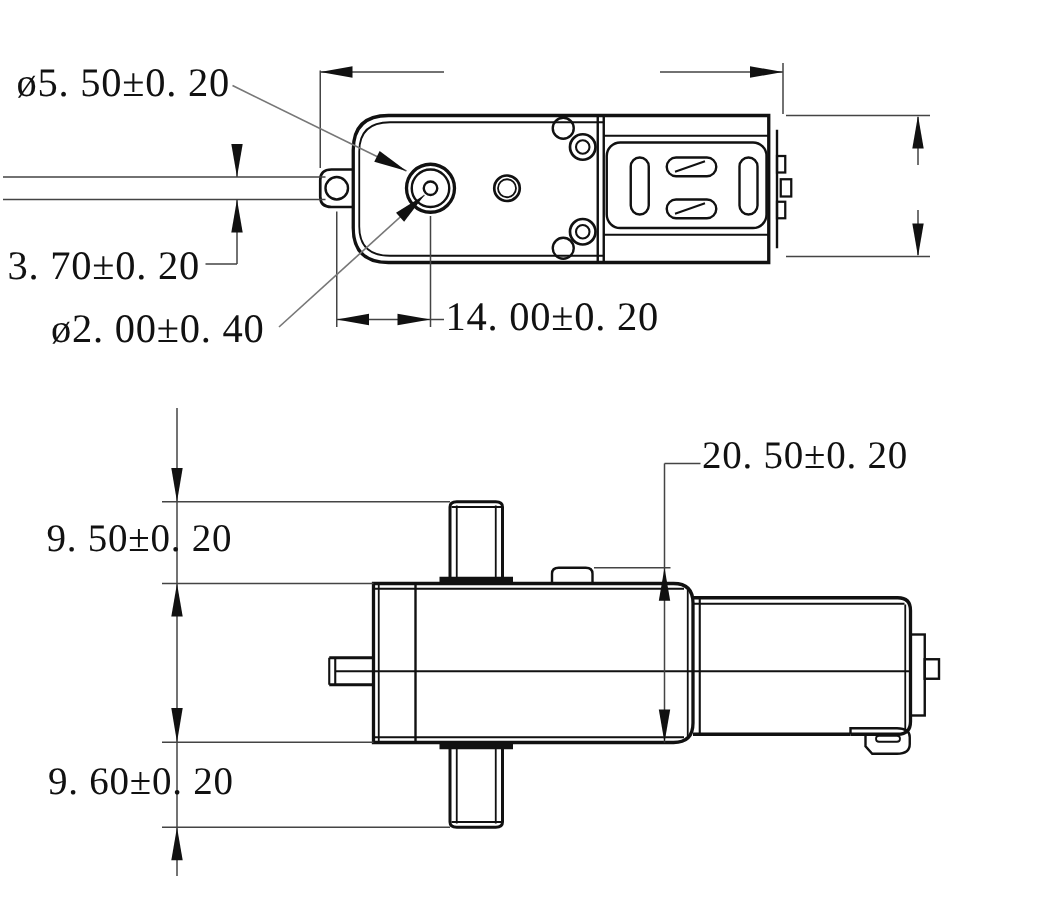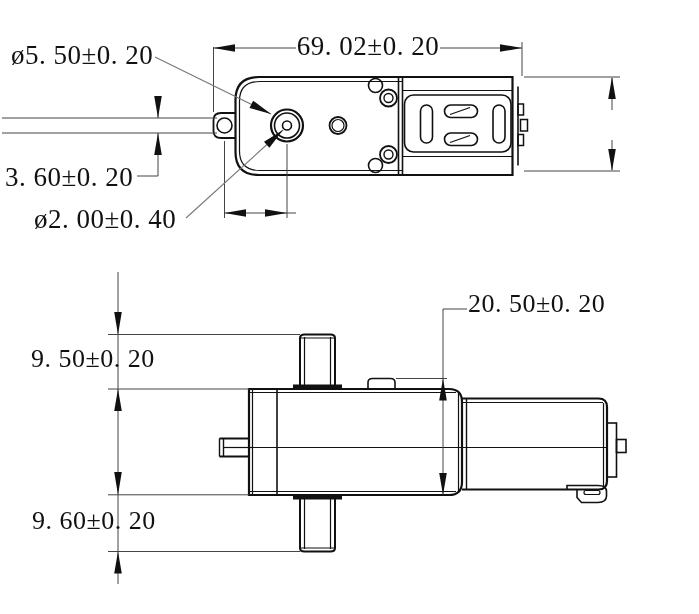--- a/index.html
+++ b/index.html
@@ -128,27 +128,27 @@
     <polygon points="118,389 114.2,411 121.8,411"></polygon>
     <polygon points="118,494.8 114.2,472 121.8,472"></polygon>
     <polygon points="118,551.5 114.2,573.5 121.8,573.5"></polygon>
     <polygon points="443,378.5 439.2,400.5 446.8,400.5"></polygon>
     <polygon points="443,495 439.2,473 446.8,473"></polygon>
   </g>
 </svg>
 
 <div class="dim fs-t" style="left:11px;top:41px">ø5. 50±0. 20</div>
 
-<div class="dim fs-t ctr" style="left:368px;top:32px">69. 02±0. 20</div>
 
 
-<div class="dim fs-t" style="left:5px;top:163px">3. 60±0. 20</div>
+<div class="dim fs-t" style="left:5px;top:163px">3. 70±0. 20</div>
 
 <div class="dim fs-t" style="left:34px;top:205px">ø2. 00±0. 40</div>
 
+<div class="dim fs-t" style="left:297px;top:197px">14. 00±0. 20</div>
 
 <div class="dim fs-b" style="left:468px;top:290px">20. 50±0. 20</div>
 
 <div class="dim fs-b" style="left:31px;top:345px">9. 50±0. 20</div>
 
 <div class="dim fs-b" style="left:32px;top:507px">9. 60±0. 20</div>
 
 </div>
 
 </body></html>

